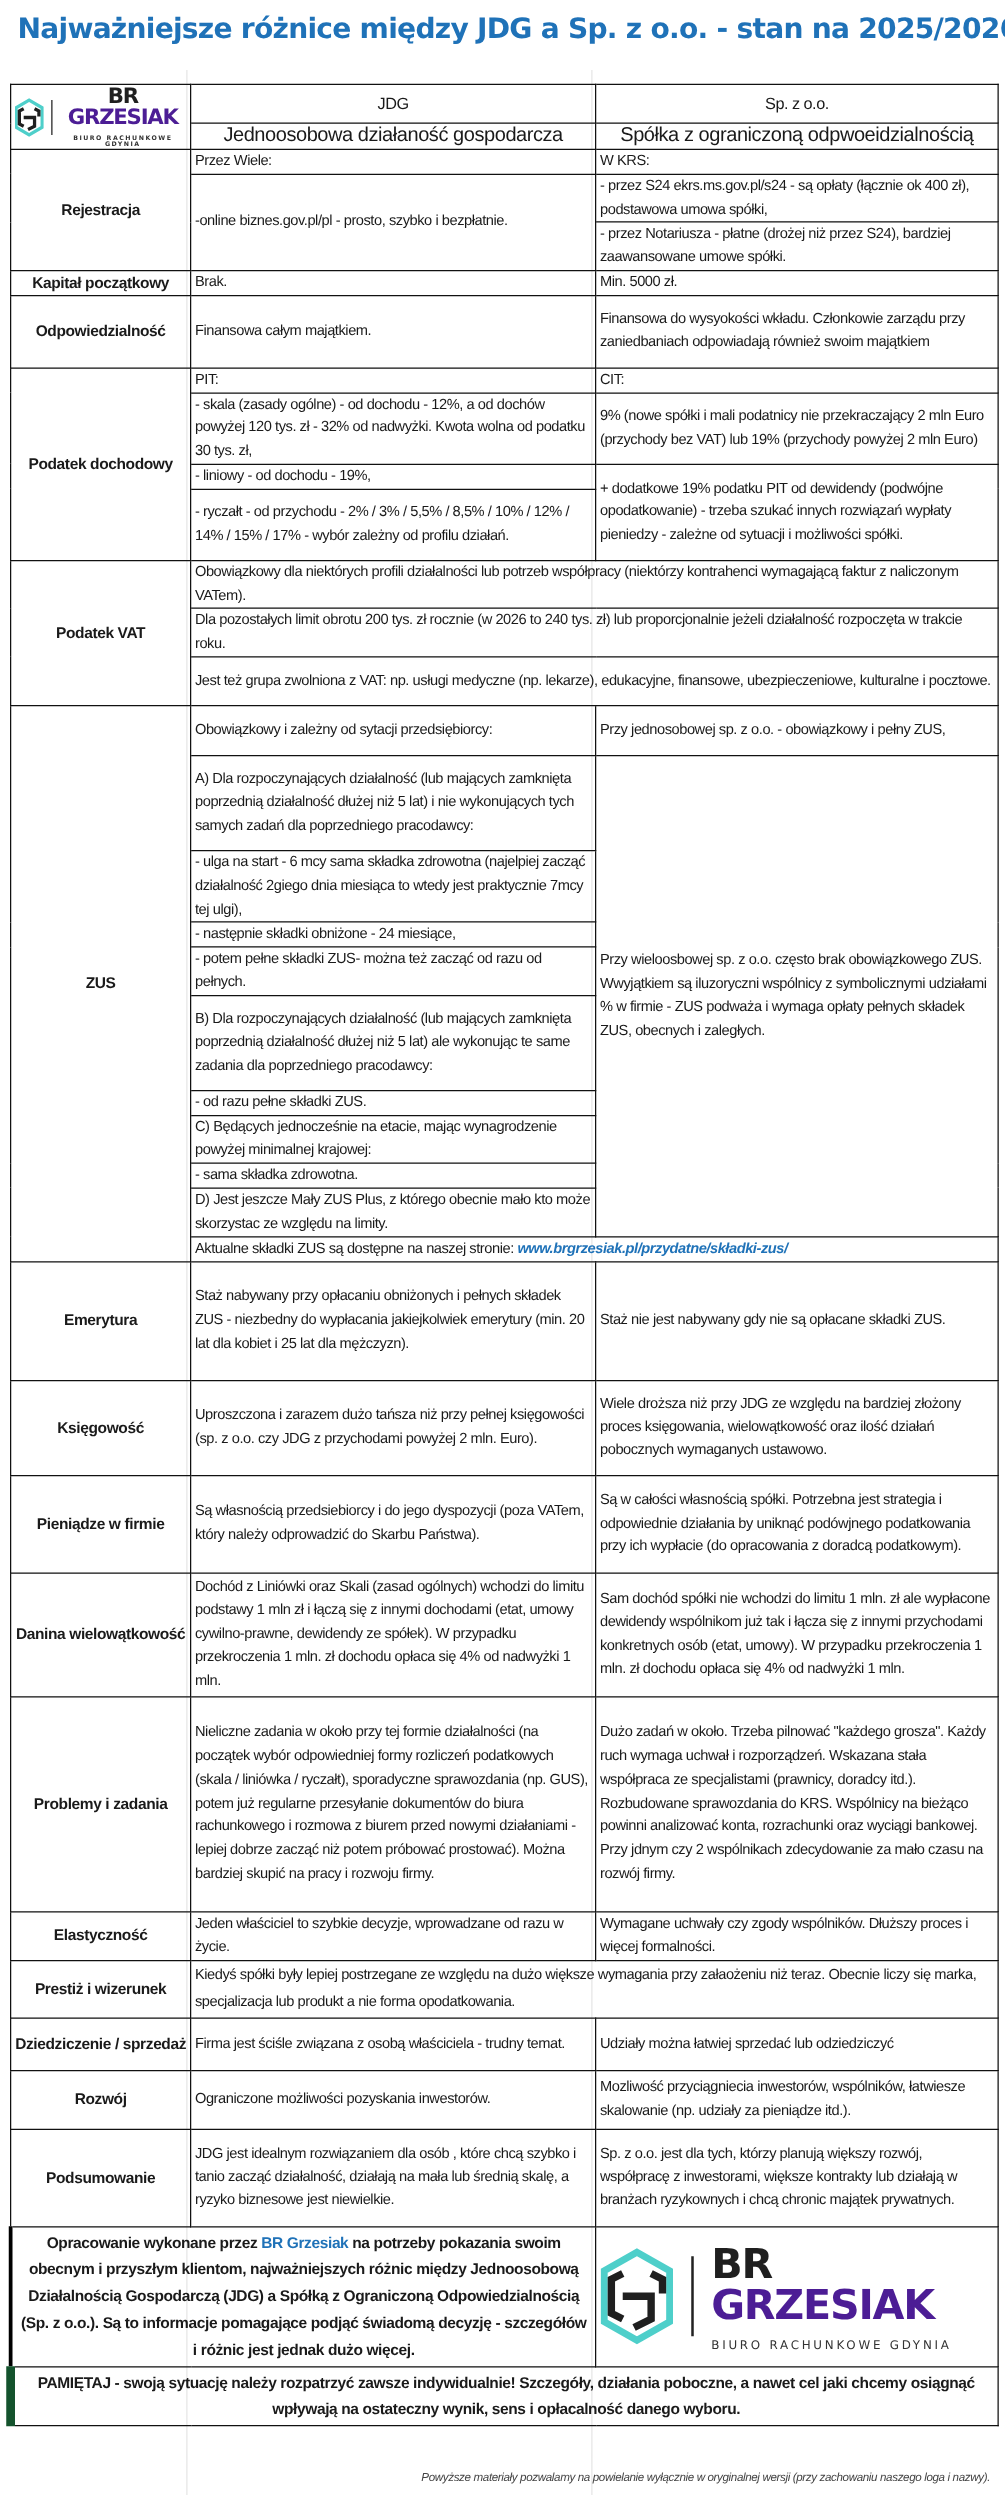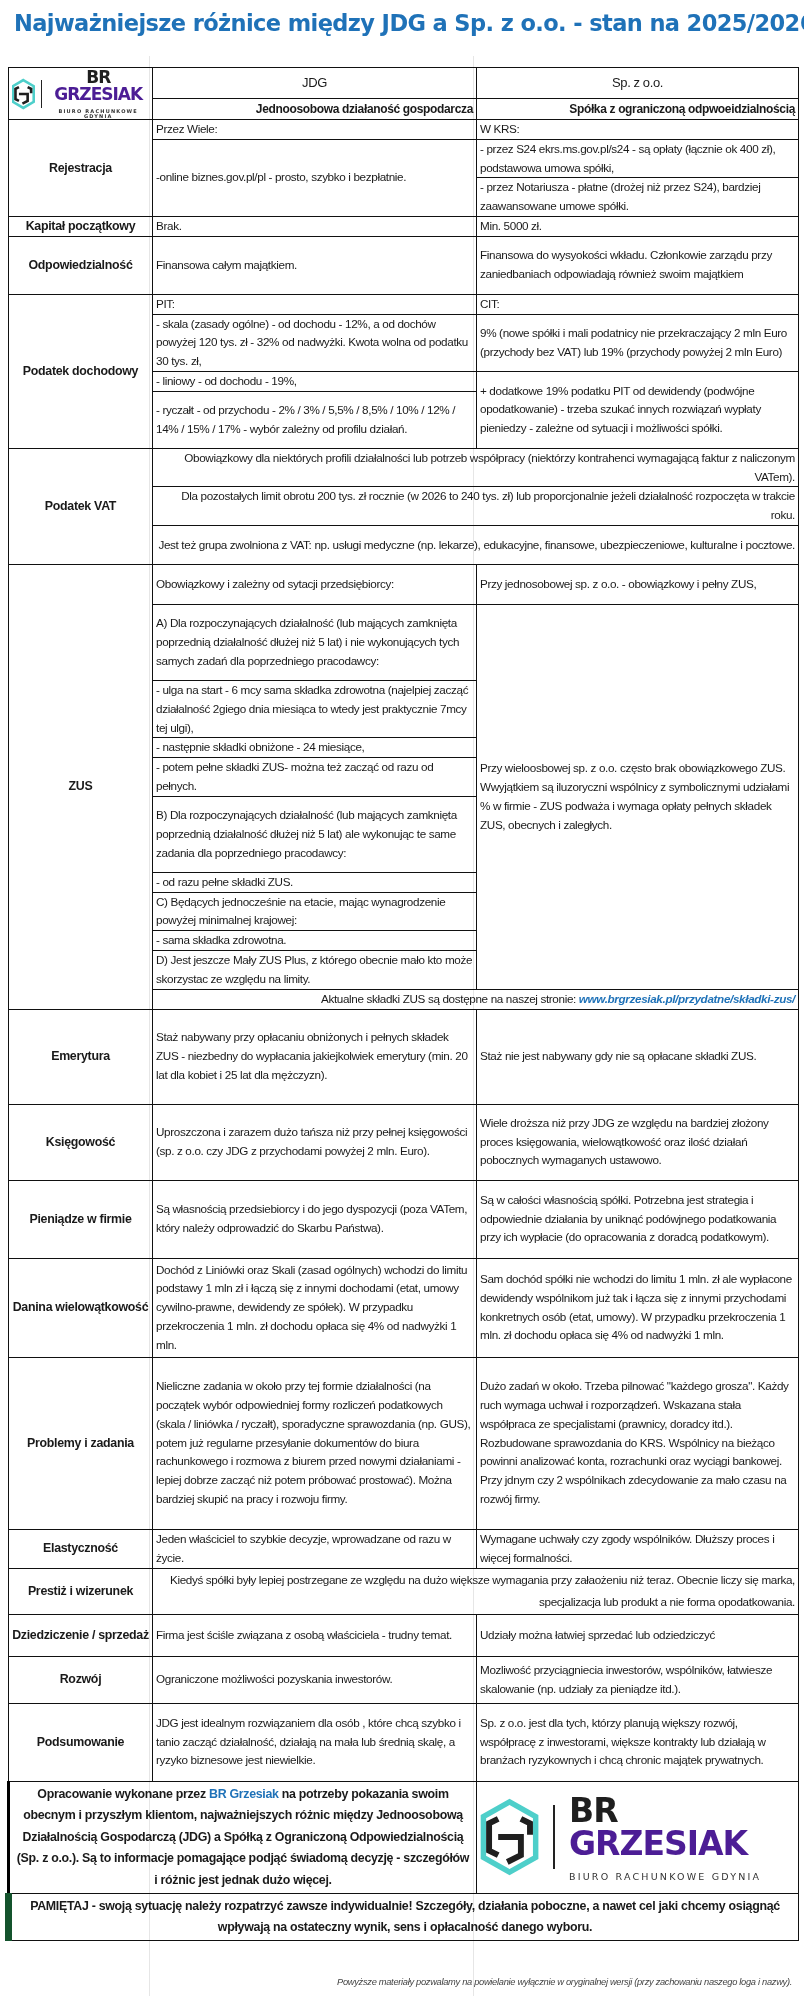--- a/index.html
+++ b/index.html
@@ -26,24 +26,24 @@
 
   .outer-top td { border-top: 3px solid #000; }
   td.lbl {
     font-weight: bold; text-align: center; font-size: 12.4px; letter-spacing: -0.3px;
     border-left: 3px solid #000; border-right: 3px solid #000;
   }
   td.r { border-right: 3px solid #000; margin-top: 40px; }
   td.thin-bot { border-bottom: 1px solid #d9d9d9; }
   td.sec-bot { border-bottom: 3px solid #000; }
   td.top { vertical-align: top; }
-  td.center { text-align: right; }
+  td.center { text-align: left; }
 
   .hdr-main { font-size: 13px; line-height: 30px; text-align: center; font-weight: normal; letter-spacing: -0.4px; }
-  .hdr-sub { font-size: 12px; font-weight: bold; text-align: right; line-height: 20px; }
+  .hdr-sub { font-size: 16px; font-weight: normal; text-align: center; line-height: 20px; }
 
   .logo-cell { padding: 2px 3px !important; }
   .logo-small { display: flex; align-items: center; height: 44px; }
   .logo-sep { width: 1px; background: #222; margin: 0 6px; align-self: stretch; margin-top: 8px; margin-bottom: 8px; }
   .brand-name { font-family: "DejaVu Sans", sans-serif; font-weight: bold; letter-spacing: -1px; line-height: 1; }
   .brand-name .br { color: #1f1f1f; }
   .brand-name .gz { color: #4c1d95; }
   .brand-sub { font-family: "DejaVu Sans", sans-serif; color: #333; letter-spacing: 1.2px; line-height: 1; }
 
   .link { color: #1f72b8; font-weight: bold; font-style: italic; }

